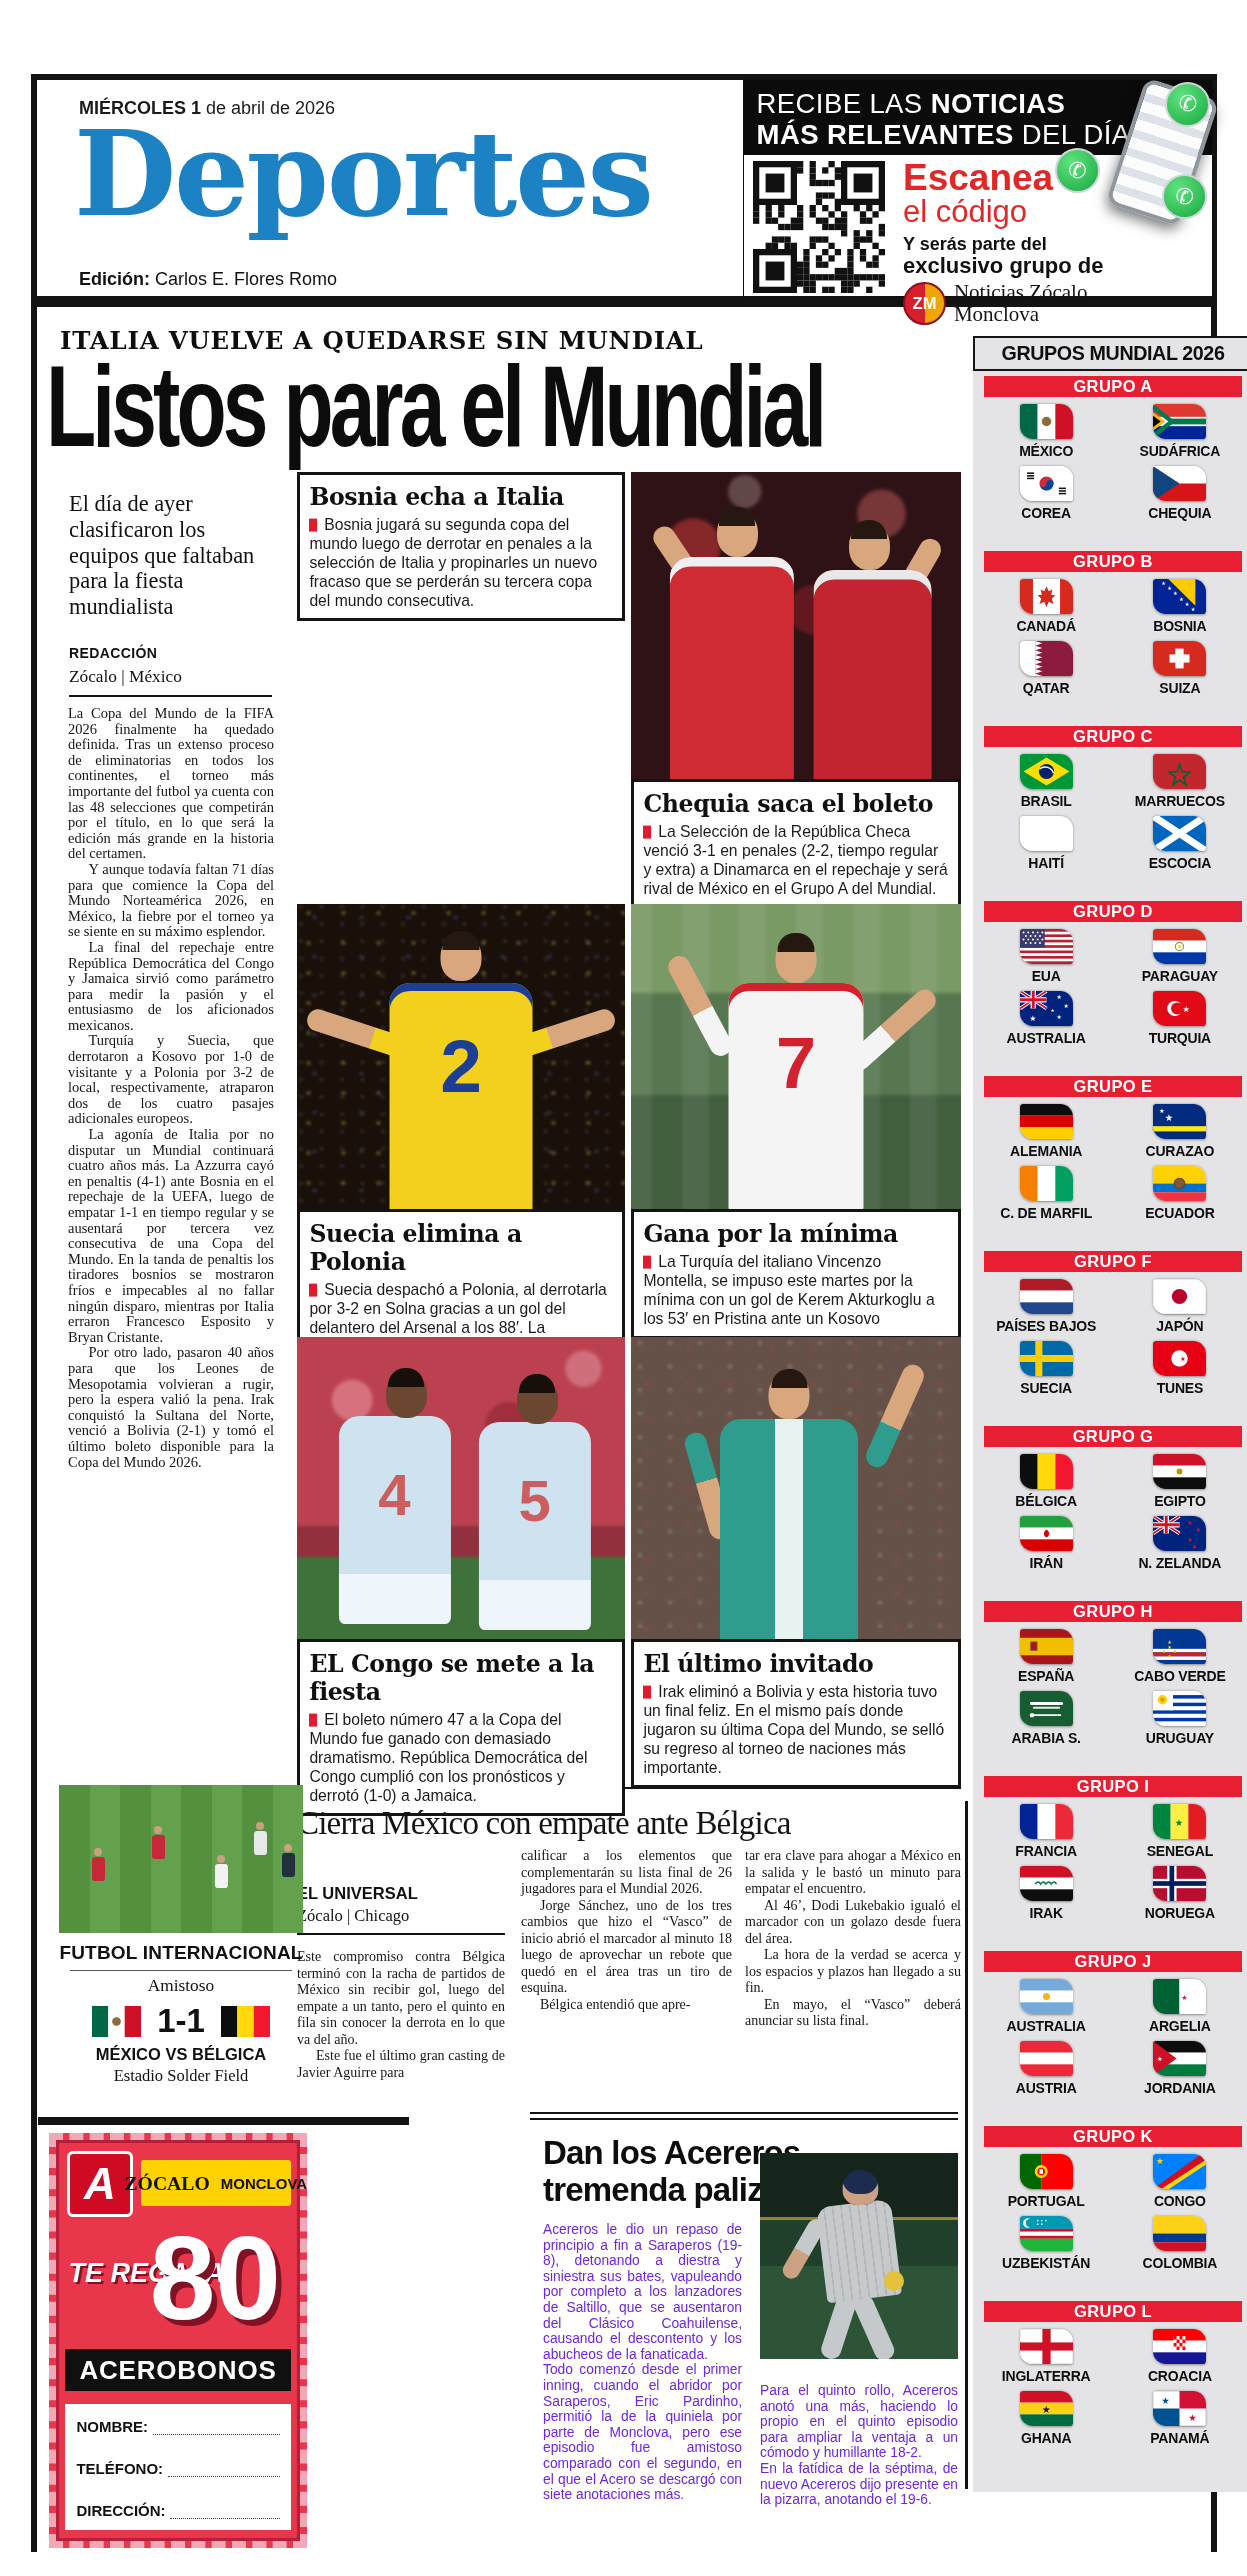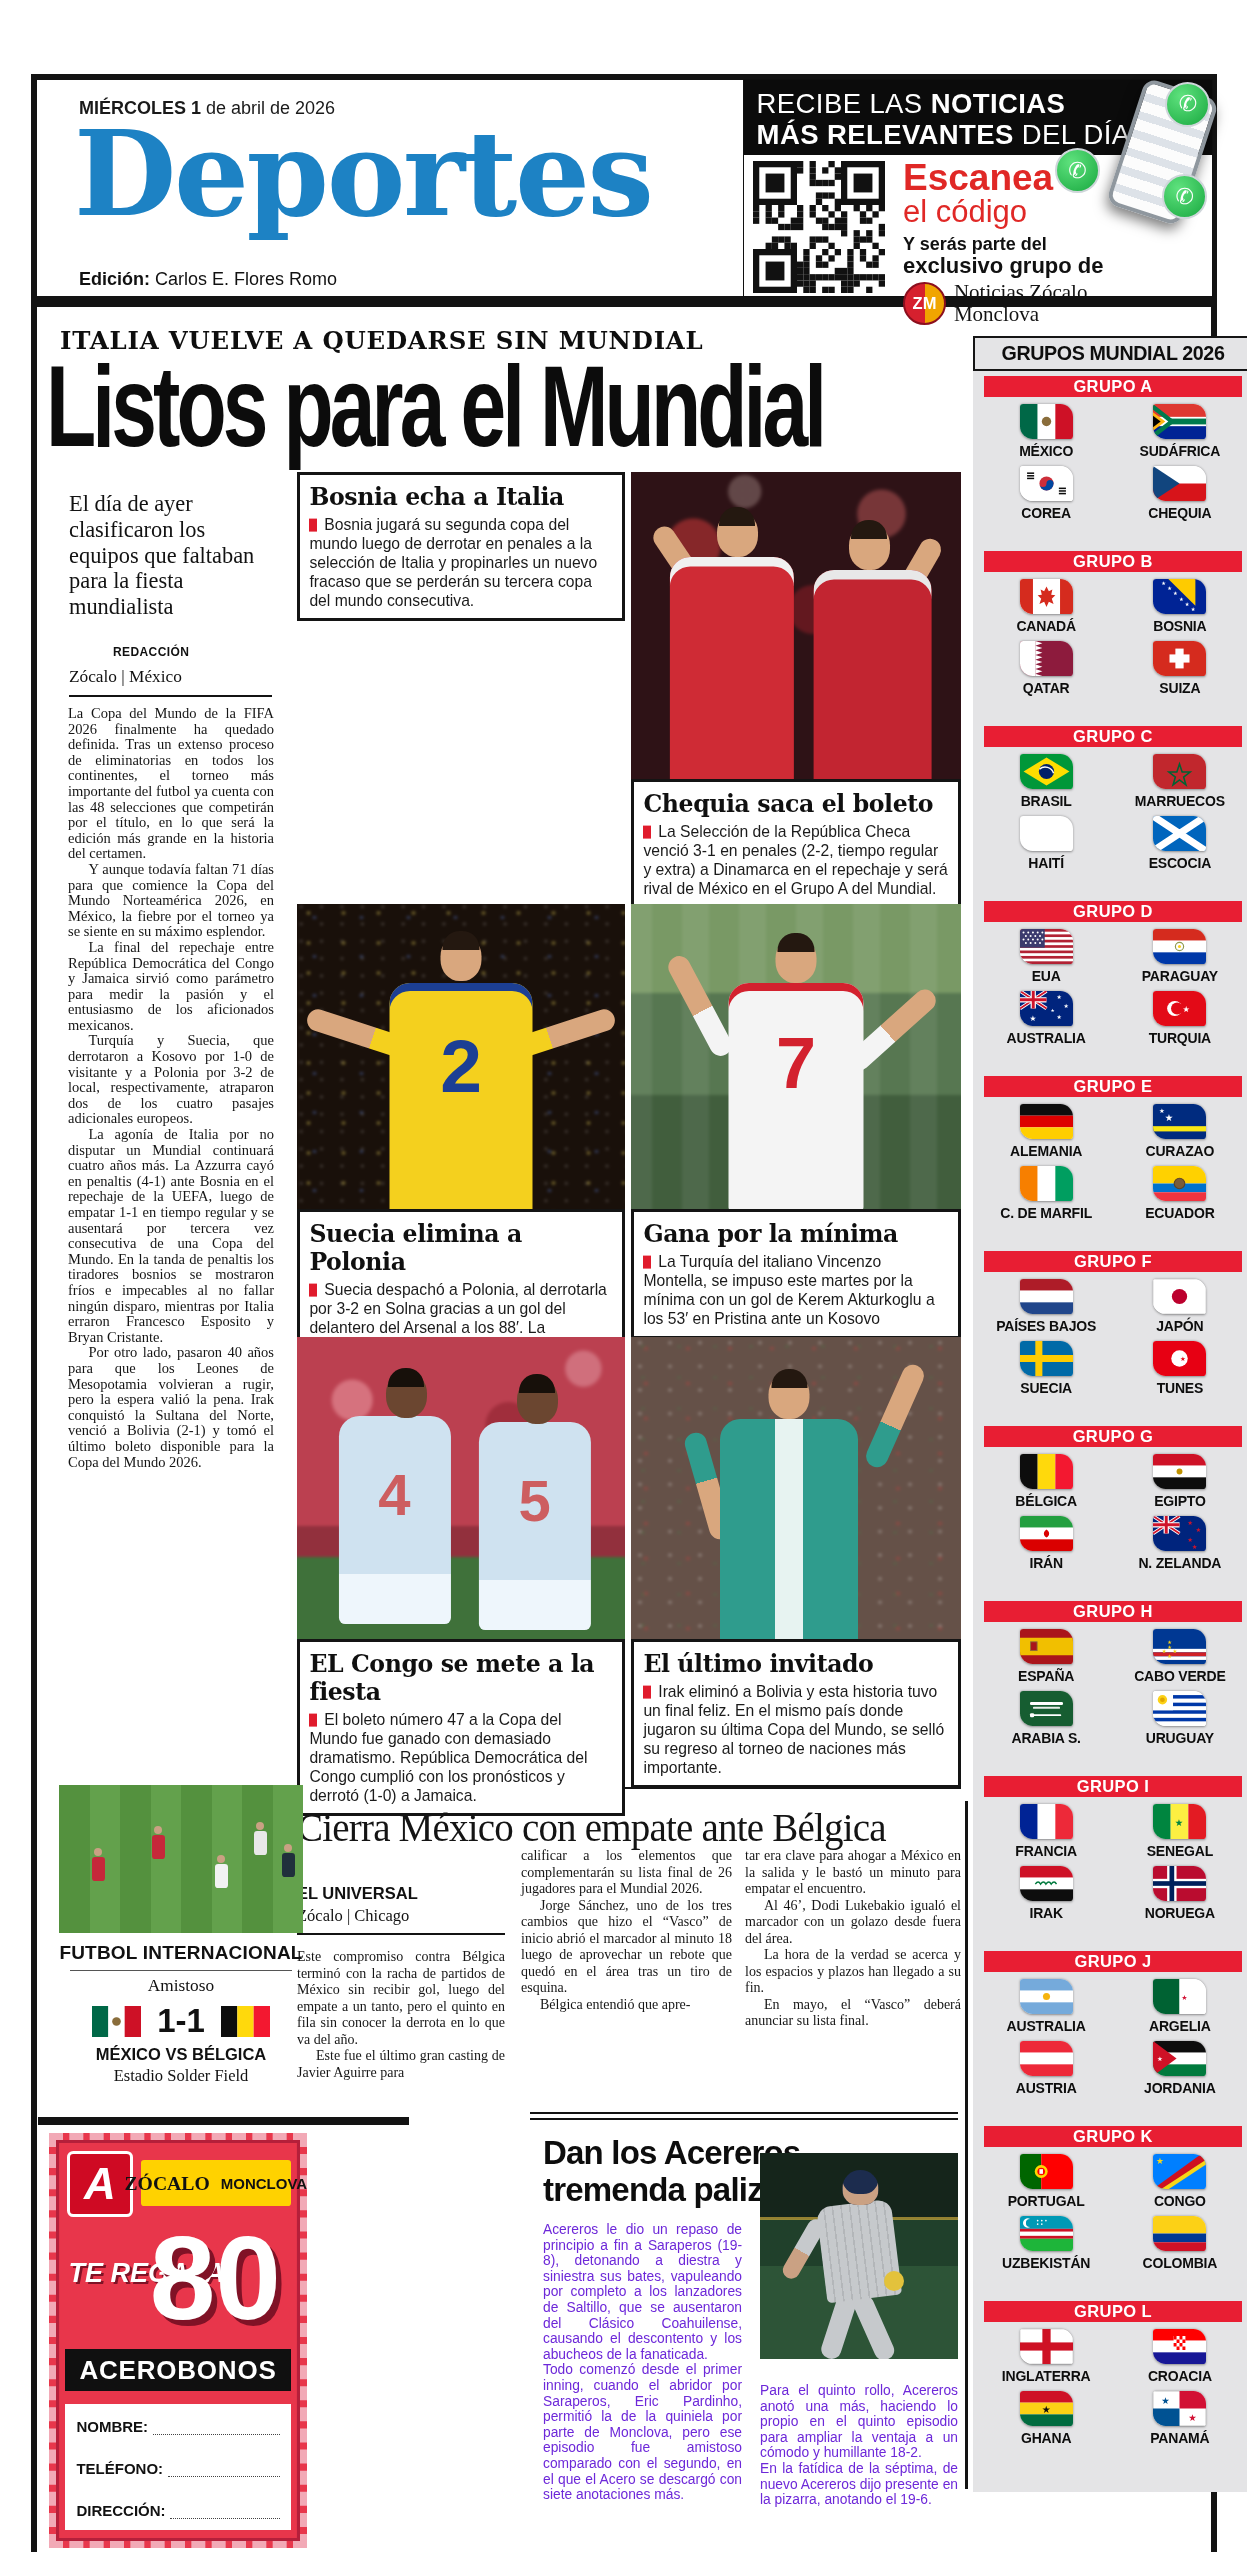--- a/index.html
+++ b/index.html
@@ -38,21 +38,21 @@
   .zm{width:39px;height:39px;border-radius:50%;flex:0 0 auto;
       background:linear-gradient(90deg,#d6202e 50%,#f0a500 50%);border:2.4px solid #8c0f1e;
       color:#fff;font-weight:bold;font-size:16.5px;display:flex;align-items:center;justify-content:center;}
   .brandname{font-family:"Liberation Serif",serif;font-size:21px;line-height:1.05;width:181px;color:#131313;}
 
   
   .kicker{left:60px;top:326px;font-family:"DejaVu Serif",serif;font-weight:bold;font-size:24.4px;letter-spacing:0.8px;color:#0e0e0e;}
   .headline{left:46px;top:349px;font-weight:bold;font-size:99px;line-height:1;letter-spacing:-4.7px;
             white-space:nowrap;transform:scale(.83,1.16);transform-origin:0 0;color:#0c0c0c;}
   .standfirst{left:69px;top:491px;width:203px;font-family:"Liberation Serif",serif;font-size:22.4px;line-height:1.15;color:#121212;}
-  .lead-byline{left:69px;top:645px;font-weight:bold;font-size:12px;letter-spacing:0.4px;margin-left:44px;}
+  .lead-byline{left:69px;top:645px;font-weight:bold;font-size:14px;letter-spacing:0.4px;}
   .lead-dateline{left:69px;top:667px;font-family:"Liberation Serif",serif;font-size:17.3px;}
   .lead-body{left:68px;top:706px;width:206px;font-family:"Liberation Serif",serif;font-size:14.5px;
              line-height:15.6px;text-align:justify;color:#151515;}
   .lead-body p{margin:0;} .lead-body p+p{text-indent:20.4px;}
 
   
   .card{position:absolute;}
   .c1{left:297px;top:472px;width:328px;} .c2{left:631px;top:472px;width:330px;}
   .c3{left:297px;top:904px;width:328px;} .c4{left:631px;top:904px;width:330px;}
   .c5{left:297px;top:1337px;width:328px;} .c6{left:631px;top:1337px;width:330px;}
@@ -153,21 +153,21 @@
   .g-band{height:21px;margin:0 11px;background:#e81e33;color:#fff;font-weight:bold;font-size:16.5px;
     display:flex;align-items:center;justify-content:center;letter-spacing:0.4px;}
   .g-grid{display:grid;grid-template-columns:1fr 1fr;padding:7px 6.3px 0;row-gap:7px;}
   .team{display:flex;flex-direction:column;align-items:center;}
   .flag{width:53px;height:35px;border-radius:3.1px 12.6px 3.1px 12.6px;overflow:hidden;background:#fff;
     box-shadow:0 0.8px 2.4px rgba(0,0,0,.4);}
   .flag svg{display:block;width:100%;height:100%;}
   .team-label{margin-top:3.9px;font-weight:bold;font-size:14px;letter-spacing:-0.2px;white-space:nowrap;color:#0d0d0d;}
 
   
-  .mex-headline{left:297px;top:1805px;font-family:"Liberation Serif",serif;font-size:39px;letter-spacing:-0.8px;color:#141414;white-space:nowrap;}
+  .mex-headline{left:297px;top:1805px;font-family:"Liberation Serif",serif;font-size:33px;letter-spacing:-0.8px;color:#141414;white-space:nowrap;}
   .mex-byline{left:297px;top:1884px;font-weight:bold;font-size:16.5px;}
   .mex-dateline{left:297px;top:1906px;font-family:"Liberation Serif",serif;font-size:16.5px;}
   .mex-col{position:absolute;font-family:"Liberation Serif",serif;font-size:14px;line-height:16.5px;text-align:justify;color:#161616;}
   .mex-col p{margin:0;} .mex-col p+p{text-indent:19px;}
   .mc1{left:297px;top:1949px;width:208px;}
   .mc2{left:521px;top:1848px;width:211px;}
   .mc3{left:745px;top:1848px;width:216px;}
 
   
   .scorebox{left:59px;top:1785px;width:244px;}

